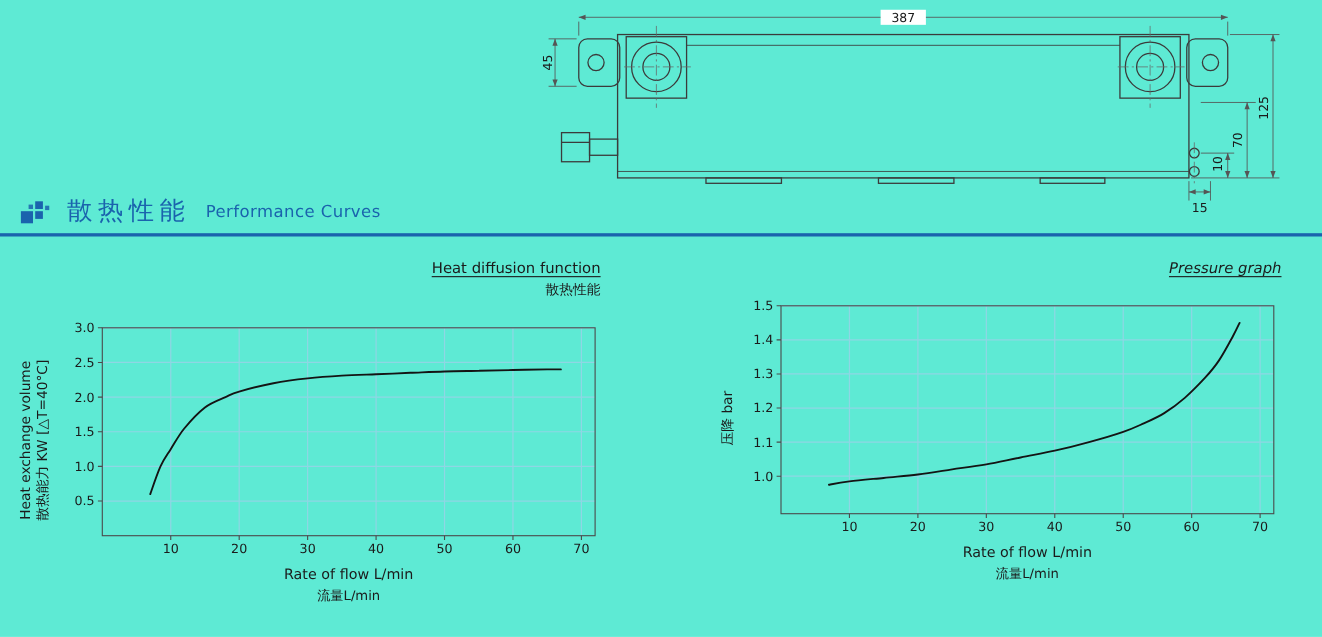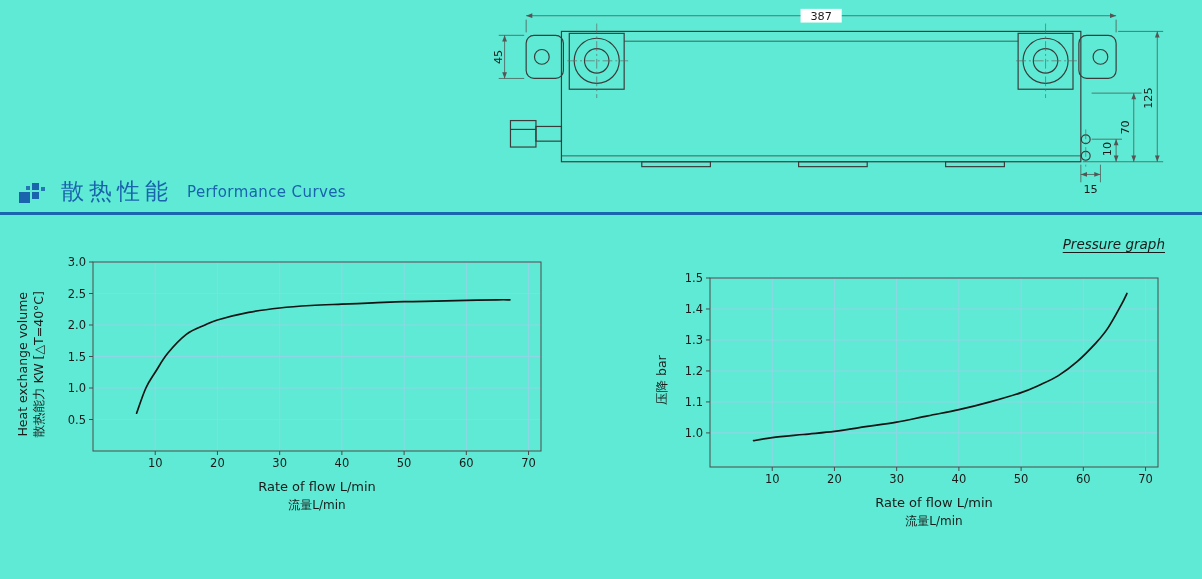--- a/index.html
+++ b/index.html
@@ -119,20 +119,24 @@
       <rect x="14" y="5" width="7" height="7"></rect>
       <rect x="23" y="9" width="4" height="4" opacity="0.85"></rect>
       <rect x="8" y="8" width="4" height="4" opacity="0.85"></rect>
     </svg>
     <span class="zh">散热性能</span>
     <span class="en">Performance Curves</span>
   </div>
   <div class="rule"></div>
 
   <div class="chart-block" id="cb0">
+    <div class="chart-title">
+      <div class="t-en">Heat diffusion function</div>
+      <div class="t-zh">散热性能</div>
+    </div>
     <div class="plot-wrap">
       <div class="ylabel">
         <div class="rot">
           <div>Heat exchange volume</div>
           <div>散热能力 KW [△T=40°C]</div>
         </div>
       </div>
       <svg class="plot" viewBox="0 0 500 225">
           <line x1="100.22222222222223" y1="10" x2="100.22222222222223" y2="199" stroke="#8fd6e4" stroke-width="1.1"></line>
           <line x1="162.44444444444446" y1="10" x2="162.44444444444446" y2="199" stroke="#8fd6e4" stroke-width="1.1"></line>

